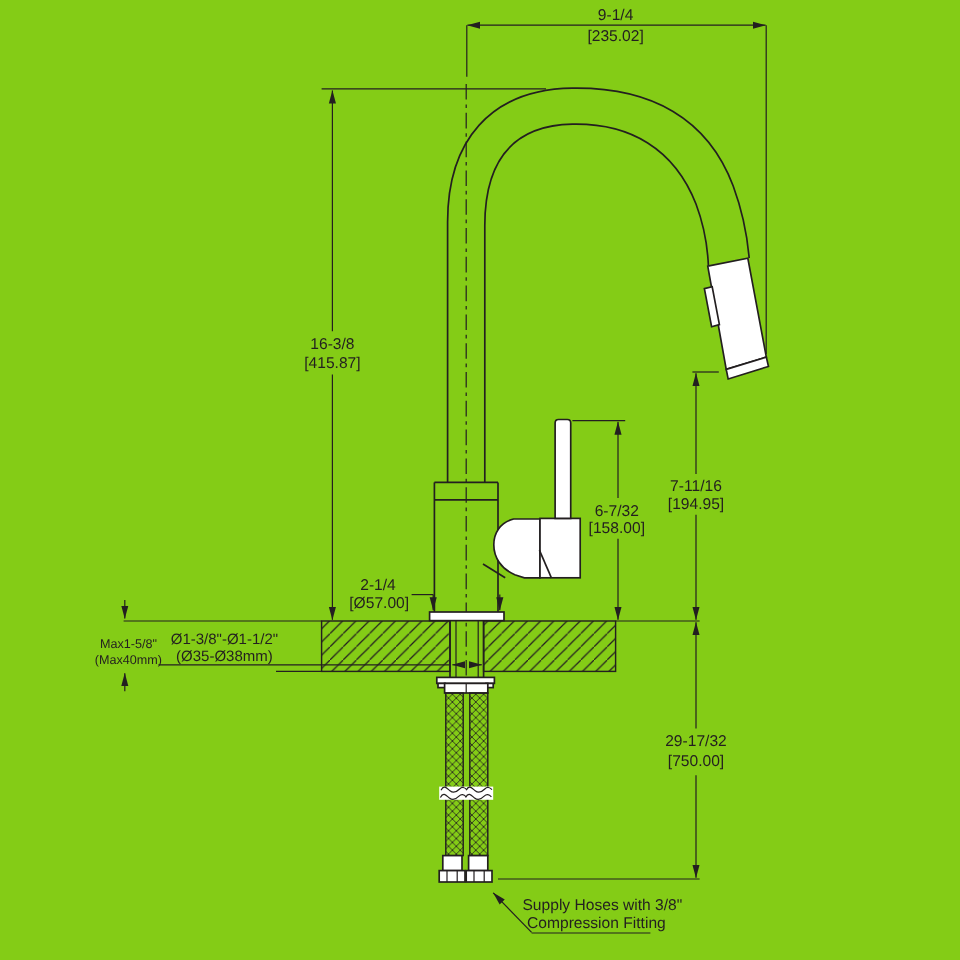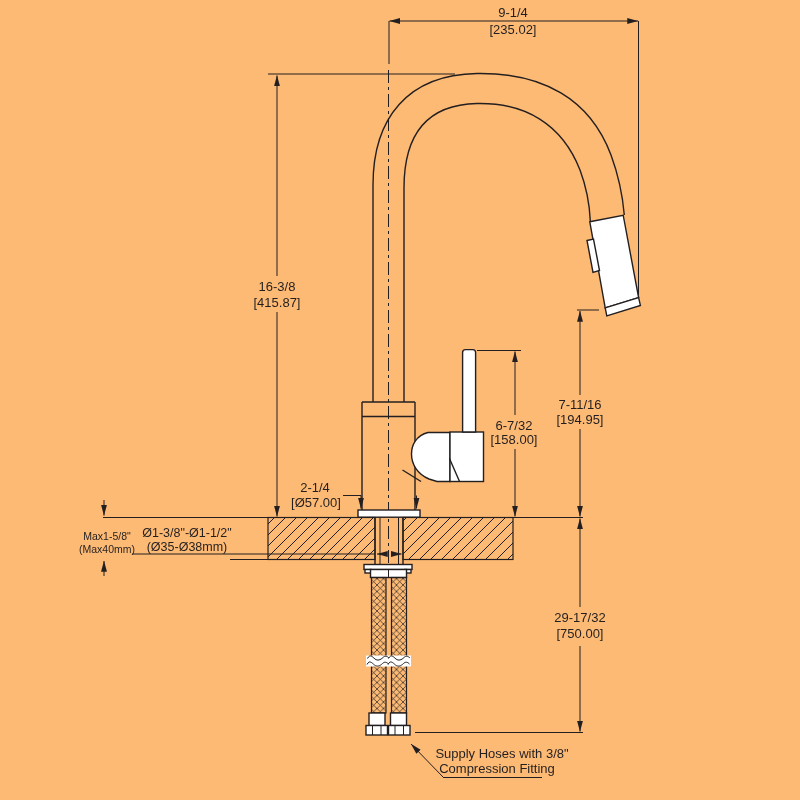--- a/index.html
+++ b/index.html
@@ -1,16 +1,16 @@
 <!DOCTYPE html>
 <html><head>
 <meta charset="utf-8">
 <style>
   html,body{margin:0;padding:0;background:#ffffff;}
-  .stage{position:relative;width:800px;height:800px;background:#fdba74;overflow:hidden;
+  .stage{position:relative;width:800px;height:800px;background:#84cc16;overflow:hidden;
          font-family:"Liberation Sans", sans-serif;}
   svg{position:absolute;left:0;top:0;}
   text{fill:#231f20;font-family:"Liberation Sans", sans-serif;}
   .dim-txt{font-size:13px;}
   .dim-txt-sm{font-size:10.5px;}
   .dim-txt-md{font-size:12.5px;}
   .geo{stroke:#231f20;stroke-width:1.4;fill:none;}
   .geow{stroke:#231f20;stroke-width:1.4;fill:#ffffff;}
   .dim{stroke:#231f20;stroke-width:1;fill:none;}
   .thin{stroke:#231f20;stroke-width:1;fill:none;}

